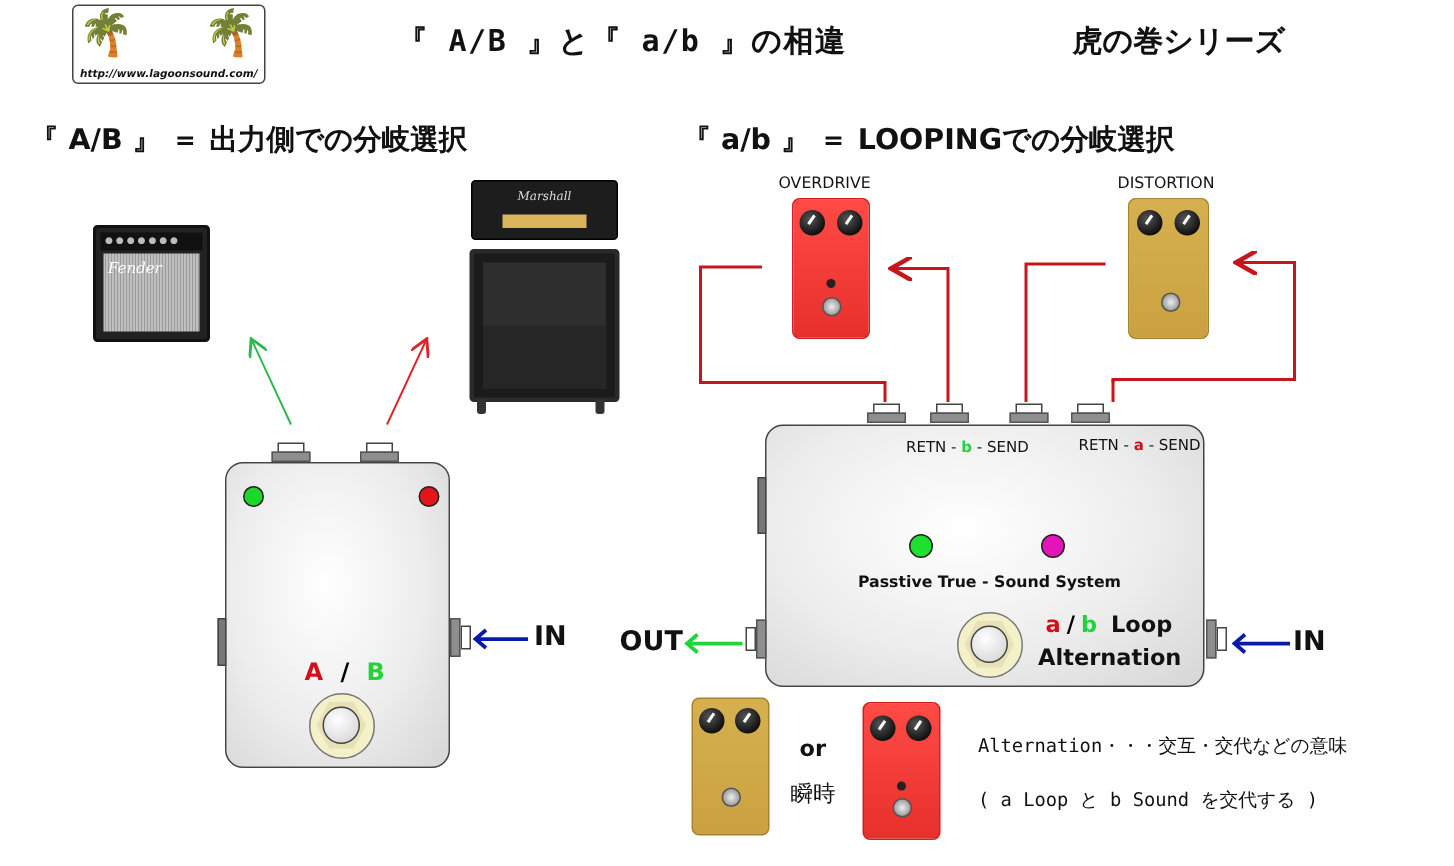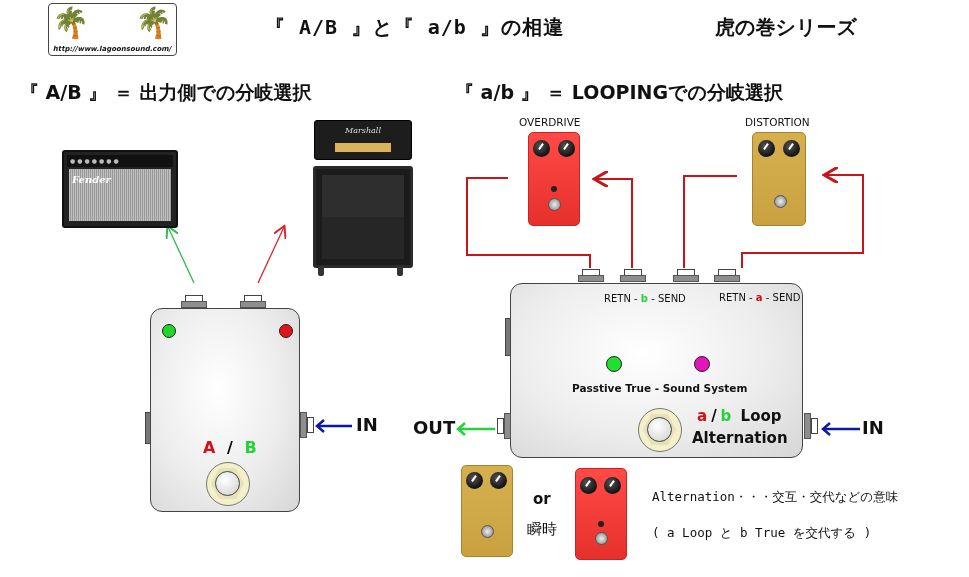--- a/index.html
+++ b/index.html
@@ -15,21 +15,21 @@
   .logo .t1 { position: absolute; left: 0; right: 0; top: 2px; text-align: center; font-family: "DejaVu Serif", serif; font-style: italic; font-weight: bold; font-size: 15px; line-height: 18px; }
   .logo .t2 { position: absolute; left: 0; right: 0; top: 18px; text-align: center; font-family: "DejaVu Serif", serif; font-style: italic; font-weight: bold; font-size: 15px; line-height: 18px; }
   .logo .url { position: absolute; left: 0; right: 0; bottom: 2px; text-align: center; font-size: 7px; font-style: italic; font-weight: bold; }
 
   .title { left: 265px; top: 14px; font-size: 20px; font-weight: bold; letter-spacing: 1px; font-family: "DejaVu Sans Mono", monospace; }
   .series { left: 715px; top: 14px; font-size: 20px; font-weight: bold; }
   .sub-left { left: 20px; top: 80px; font-size: 19px; font-weight: bold; }
   .sub-right { left: 455px; top: 80px; font-size: 19px; font-weight: bold; }
 
   
-  .fender { left: 62px; top: 150px; width: 116px; height: 78px; background: #222; border-radius: 3px; border: 2px solid #111; font-weight: bold; }
+  .fender { left: 62px; top: 150px; width: 78px; height: 78px; background: #222; border-radius: 3px; border: 2px solid #111; }
   .fender .panel { position: absolute; left: 3px; right: 3px; top: 3px; height: 12px; background: #111; }
   .fender .knobs { position: absolute; left: 6px; top: 5px; font-size: 6px; color: #bbb; letter-spacing: 2px; }
   .fender .grille { position: absolute; left: 5px; right: 5px; top: 17px; bottom: 5px; background: repeating-linear-gradient(90deg, #bfbfbf 0 1px, #9a9a9a 1px 2px); }
   .fender .brand { position: absolute; left: 8px; top: 22px; font-family: "DejaVu Serif", serif; font-style: italic; font-size: 10px; color: #fff; }
 
   .mhead { left: 314px; top: 120px; width: 98px; height: 40px; background: #1d1d1d; border-radius: 3px; border: 1px solid #000; }
   .mhead .brand { position: absolute; left: 0; right: 0; top: 5px; text-align: center; font-family: "DejaVu Serif", serif; font-style: italic; font-size: 8px; color: #ddd; }
   .mhead .plate { position: absolute; left: 20px; right: 20px; top: 22px; height: 9px; background: #d9b45a; }
   .mcab { left: 313px; top: 166px; width: 100px; height: 102px; background: #1b1b1b; border: 3px solid #2a2a2a; border-radius: 3px; }
   .mcab .grille { position: absolute; left: 6px; right: 6px; top: 6px; bottom: 6px; background: #2e2e2e; }
@@ -254,13 +254,13 @@
 </div>
 <div class="abs pedal red-p" style="left:575px; top:468px; width:52px; height:92px;">
   <div class="abs knob" style="left:4px; top:8px;"></div>
   <div class="abs knob" style="left:28px; top:8px;"></div>
   <div class="abs pled" style="left:22px; top:52px;"></div>
   <div class="abs pstomp" style="left:19px; top:63px;"></div>
 </div>
 <div class="abs or-label">or</div>
 <div class="abs shunji">瞬時</div>
 <div class="abs note1">Alternation・・・交互・交代などの意味</div>
-<div class="abs note2">( a Loop と b True を交代する )</div>
+<div class="abs note2">( a Loop と b Sound を交代する )</div>
 
 </body></html>

